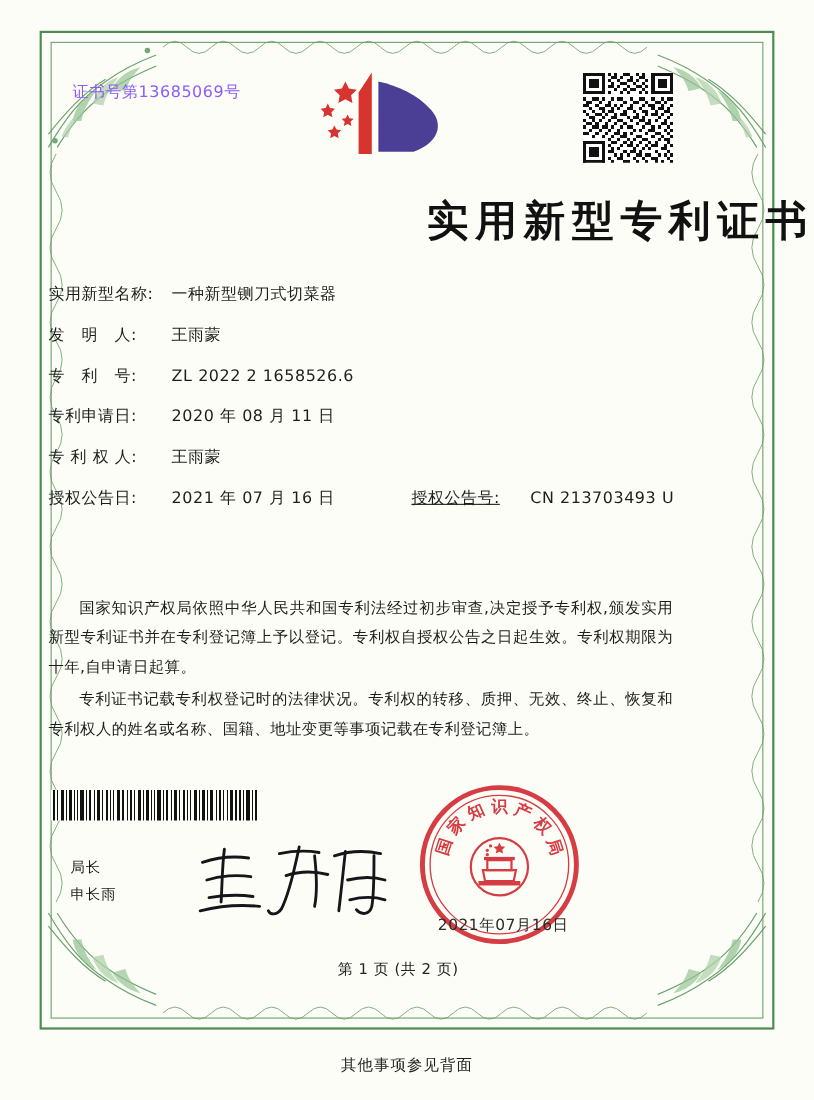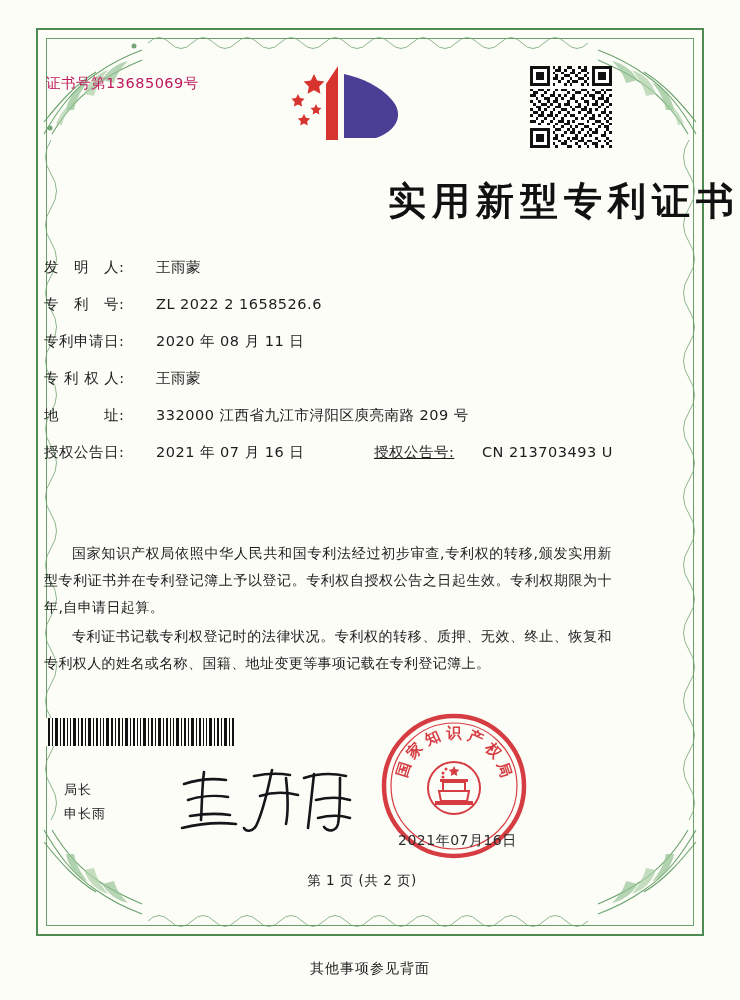--- a/index.html
+++ b/index.html
@@ -63,22 +63,23 @@
   .edgepat.bottom { left: 148px; top: 908px; width: 444px; height: 26px; }
   .edgepat.left { left: 38px; top: 140px; width: 26px; height: 684px; }
   .edgepat.right { left: 676px; top: 140px; width: 26px; height: 684px; }
 
   .cert-no {
     position: absolute;
     left: 46px;
     top: 74px;
     font-size: 14.5px;
     letter-spacing: 0.5px;
-    color: #be185d;
+    color: #8b5cf6;
     font-family: "DejaVu Sans", "Liberation Sans", sans-serif;
+    padding-left: 20px;
   }
 
   
   .logo {
     position: absolute;
     left: 258px;
     top: 60px;
     width: 160px;
     height: 90px;
   }
@@ -535,49 +536,49 @@
         <rect x="23" y="28" width="1" height="1"></rect>
         <rect x="25" y="28" width="1" height="1"></rect>
         <rect x="28" y="28" width="1" height="1"></rect>
     </g>
   </svg>
 
   <div class="title">实用新型专利证书</div>
 
   <div class="fields">
     <div class="frow">
+      <div class="flabel">实用新型名称:</div>
+      <div class="fvalue">一种新型铡刀式切菜器</div>
+    </div>
+    <div class="frow">
       <div class="flabel">发　明　人:</div>
       <div class="fvalue">王雨蒙</div>
     </div>
     <div class="frow">
       <div class="flabel">专　利　号:</div>
       <div class="fvalue">ZL 2022 2 1658526.6</div>
     </div>
     <div class="frow">
       <div class="flabel">专利申请日:</div>
       <div class="fvalue">2020 年 08 月 11 日</div>
     </div>
     <div class="frow">
       <div class="flabel">专 利 权 人:</div>
       <div class="fvalue">王雨蒙</div>
     </div>
-    <div class="frow">
-      <div class="flabel">地　　　址:</div>
-      <div class="fvalue">332000 江西省九江市浔阳区庾亮南路 209 号</div>
-    </div>
     <div class="frow dual">
       <div class="flabel">授权公告日:</div>
       <div class="fvalue">2021 年 07 月 16 日</div>
       <div class="flabel2">授权公告号:</div>
       <div class="fvalue2">CN 213703493 U</div>
     </div>
   </div>
 
   <div class="paras">
-    <div class="para">国家知识产权局依照中华人民共和国专利法经过初步审查,专利权的转移,颁发实用新型专利证书并在专利登记簿上予以登记。专利权自授权公告之日起生效。专利权期限为十年,自申请日起算。</div>
+    <div class="para">国家知识产权局依照中华人民共和国专利法经过初步审查,决定授予专利权,颁发实用新型专利证书并在专利登记簿上予以登记。专利权自授权公告之日起生效。专利权期限为十年,自申请日起算。</div>
     <div class="para">专利证书记载专利权登记时的法律状况。专利权的转移、质押、无效、终止、恢复和专利权人的姓名或名称、国籍、地址变更等事项记载在专利登记簿上。</div>
   </div>
 
   <svg class="barcode" viewBox="0 0 192 28" shape-rendering="crispEdges">
     <rect width="192" height="28" fill="#fdfdf8"></rect>
     <g fill="#111111">
       <rect x="2" y="0" width="2" height="28"></rect>
         <rect x="6" y="0" width="1" height="28"></rect>
       <rect x="9" y="0" width="3" height="28"></rect>
         <rect x="14" y="0" width="1" height="28"></rect>

